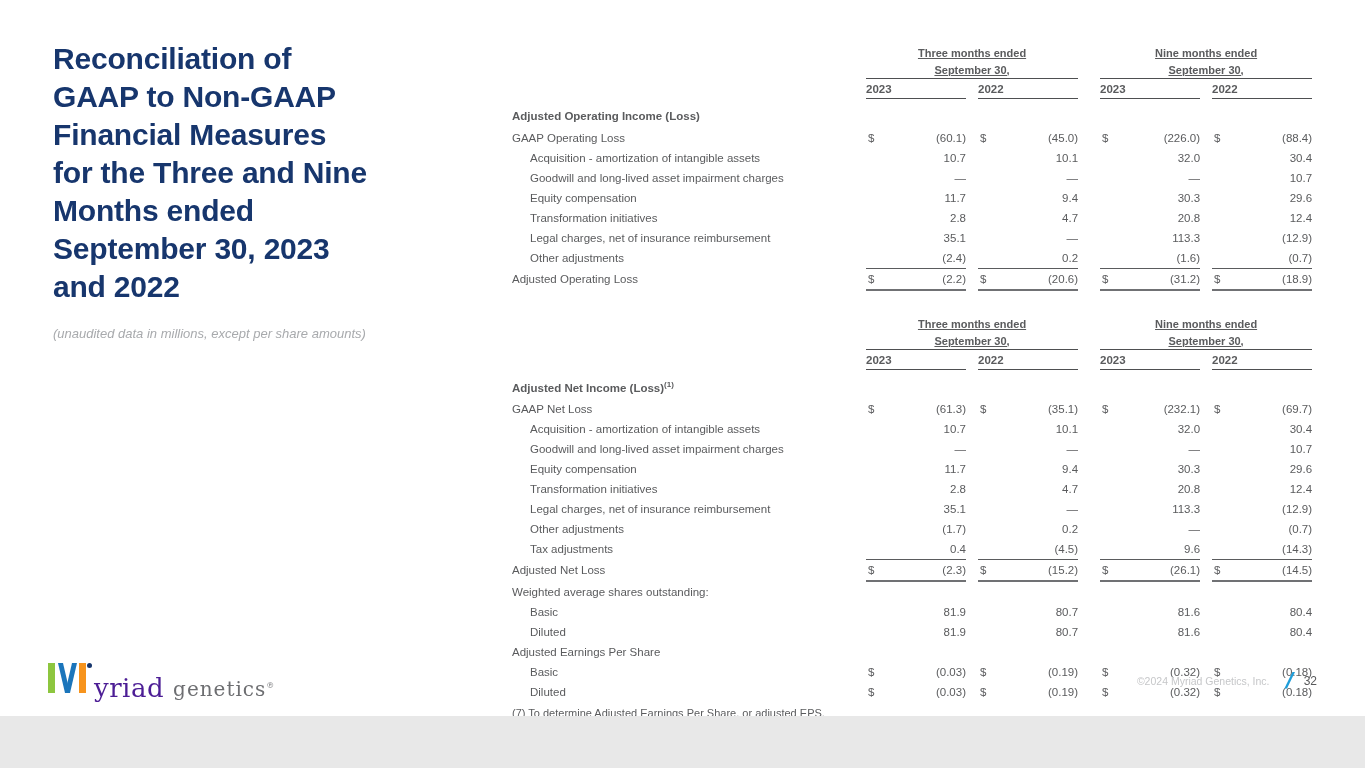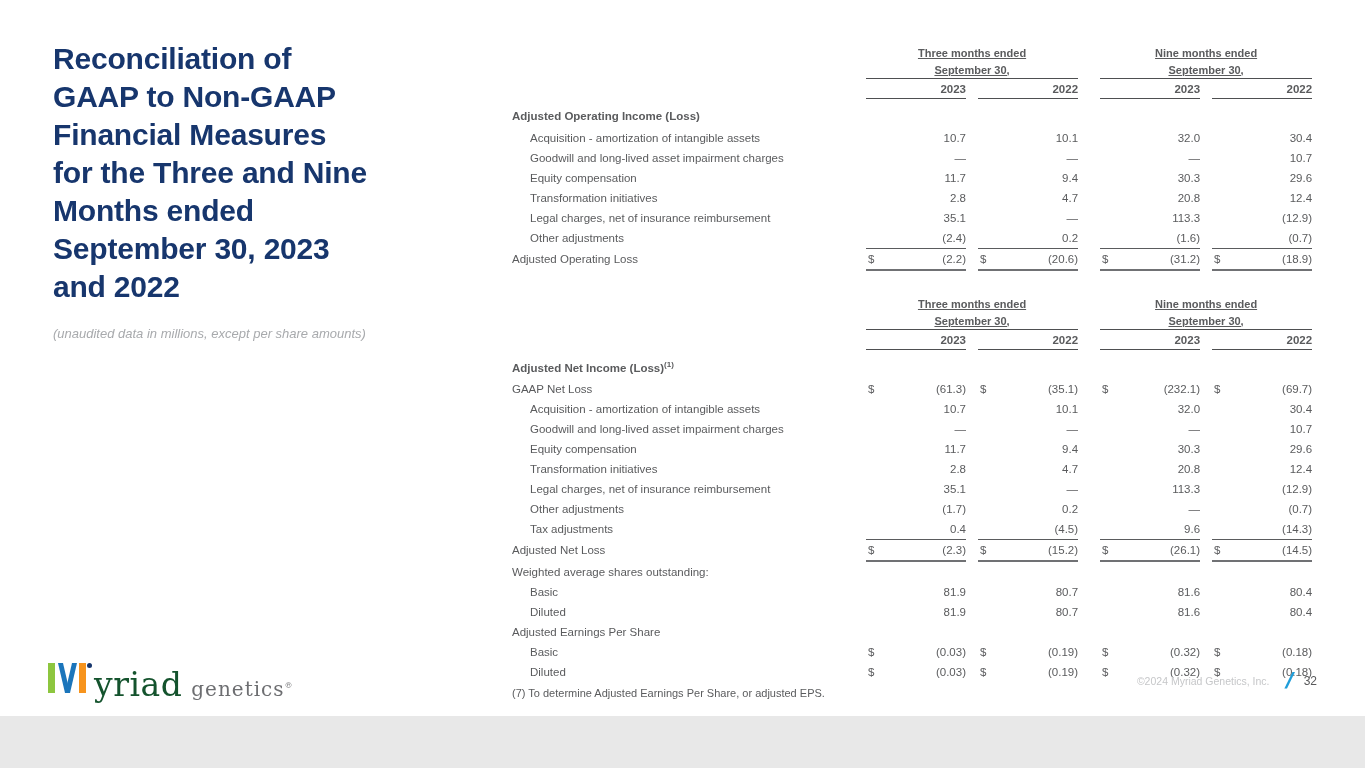--- a/index.html
+++ b/index.html
@@ -21,34 +21,34 @@
   .tables{position:absolute;left:512px;top:44px;width:810px;}
   table{
     border-collapse:collapse;table-layout:fixed;width:800px;
     font-family:"Liberation Sans",sans-serif;font-size:11.5px;color:#5a5b5d;
   }
   table.second{margin-top:24px;}
   td{padding:0;height:20px;white-space:nowrap;overflow:hidden;vertical-align:middle;}
   thead td{height:17px;}
   .grp{text-align:center;font-weight:bold;font-size:11px;text-decoration:underline;}
   .line{border-bottom:1.5px solid #4e4f51;}
-  .yr{text-align:right;font-weight:bold;font-size:11.5px;border-bottom:1.5px solid #4e4f51;height:19px;}
+  .yr{text-align:left;font-weight:bold;font-size:11.5px;border-bottom:1.5px solid #4e4f51;height:19px;}
   .lbl{text-align:left;}
   .ind{padding-left:18px;}
   .bold{font-weight:bold;}
   .dol{text-align:left;padding-left:2px;}
   .val{text-align:right;}
   .rule{border-bottom:1px solid #5a5b5d;}
   .total{border-bottom:2.5px solid #707174;}
   tbody tr:first-child td{padding-top:5px;height:24px;}
   sup{font-size:8px;}
   .footnote{margin-top:5px;font-size:11px;color:#5a5b5d;}
   
   .logo{position:absolute;left:48px;bottom:15px;display:flex;align-items:flex-end;}
-  .logo-word{font-family:"DejaVu Serif",serif;font-size:33px;color:#14532d;line-height:1;margin-left:2px;letter-spacing:0.5px;}
+  .logo-word{font-family:"DejaVu Serif",serif;font-size:26px;color:#4c1d95;line-height:1;margin-left:2px;letter-spacing:0.5px;}
   .logo-sub{font-family:"DejaVu Serif",serif;font-size:20px;color:#6d6e71;line-height:1;margin-left:9px;margin-bottom:2px;letter-spacing:1px;}
   .logo-reg{font-size:8px;color:#6d6e71;vertical-align:super;}
   .logo-m{margin-bottom:6px;}
   .footer-right{
     position:absolute;right:48px;bottom:22px;display:flex;align-items:center;
   }
   .copyright{font-size:10.5px;color:#c6c7c9;}
   .slash{font-size:22px;font-style:italic;font-weight:bold;color:#1f9dd9;margin:0 12px 0 16px;transform:skewX(-6deg);}
   .page-number{font-size:12px;color:#58595b;}
 </style>
@@ -115,20 +115,34 @@
             <td class="dol"></td>
             <td class="val"></td>
             <td></td>
             <td class="dol"></td>
             <td class="val"></td>
             <td></td>
             <td class="dol"></td>
             <td class="val"></td>
           </tr>
           <tr>
+            <td class="lbl">GAAP Operating Loss</td>
+            <td class="dol">$</td>
+            <td class="val">(60.1)</td>
+            <td></td>
+            <td class="dol">$</td>
+            <td class="val">(45.0)</td>
+            <td></td>
+            <td class="dol">$</td>
+            <td class="val">(226.0)</td>
+            <td></td>
+            <td class="dol">$</td>
+            <td class="val">(88.4)</td>
+          </tr>
+          <tr>
             <td class="lbl ind">Acquisition - amortization of intangible assets</td>
             <td class="dol"></td>
             <td class="val">10.7</td>
             <td></td>
             <td class="dol"></td>
             <td class="val">10.1</td>
             <td></td>
             <td class="dol"></td>
             <td class="val">32.0</td>
             <td></td>

